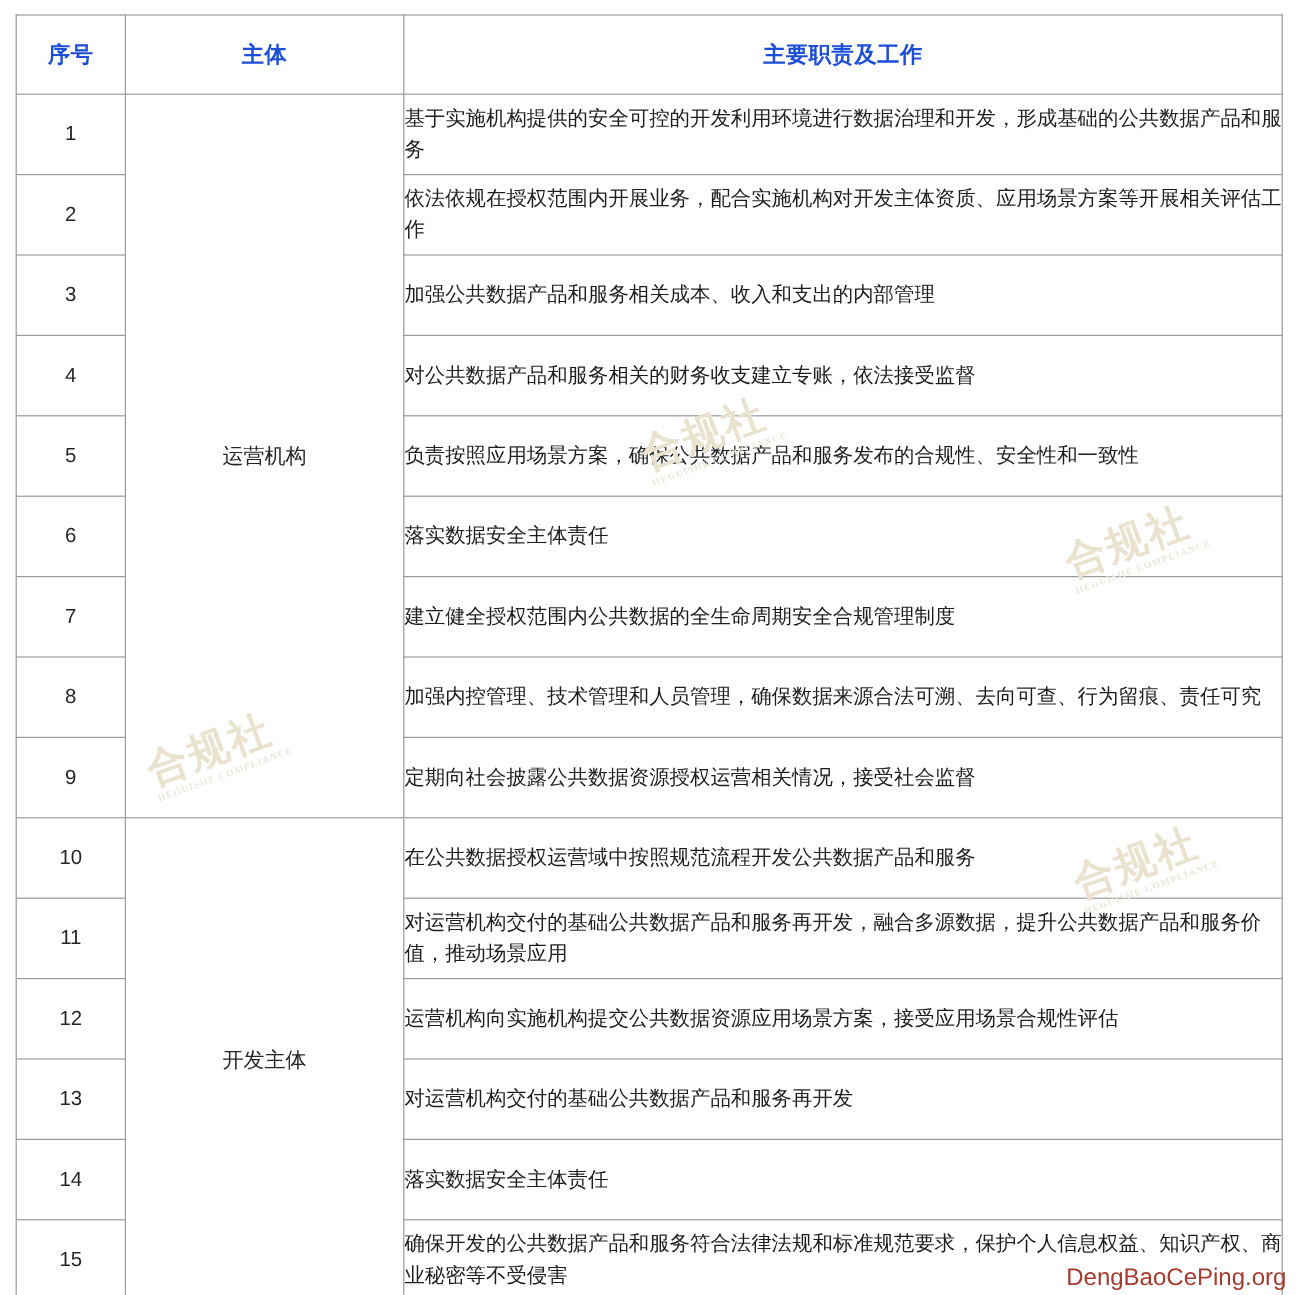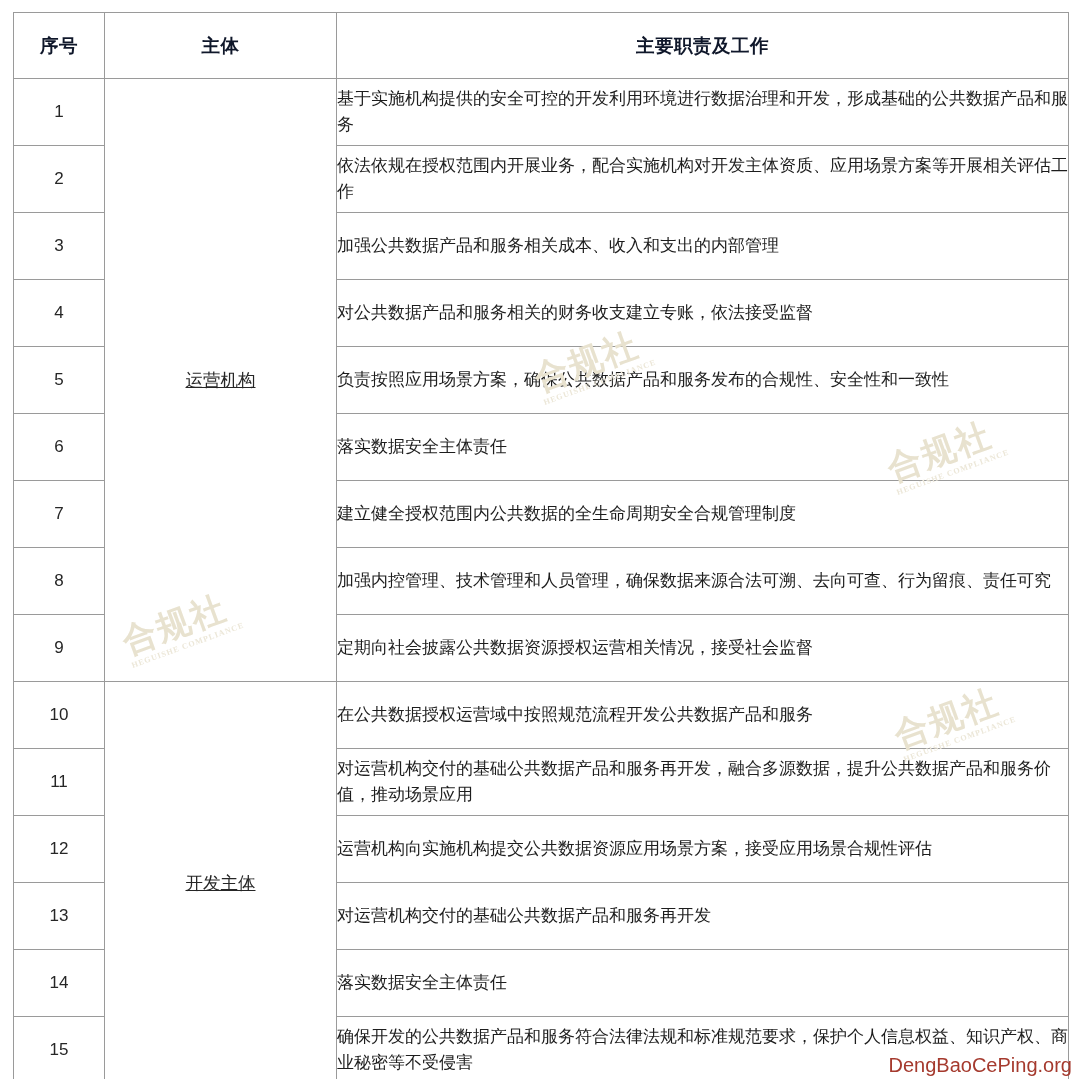--- a/index.html
+++ b/index.html
@@ -42,38 +42,37 @@
     vertical-align: middle;
     background: transparent;
   }
 
   th.hdr {
     background: #e3efd9;
     height: 65px;
     text-align: center;
     font-size: 18.5px;
     font-weight: bold;
-    color: #0f172a;
+    color: #1d4ed8;
     letter-spacing: 0.5px;
   }
 
   td.seq {
     height: 66px;
     text-align: center;
     font-size: 17px;
     color: #262626;
     background: #ffffff;
   }
 
   td.actor {
     text-align: center;
     font-size: 17.5px;
     color: #262626;
     background: #ffffff;
-    text-decoration: underline;
   }
 
   td.duty {
     height: 66px;
     font-size: 17px;
     line-height: 1.55;
     color: #1d1d1d;
     padding: 0 14px 0 15px;
     background: #ffffff;
     text-align: left;

